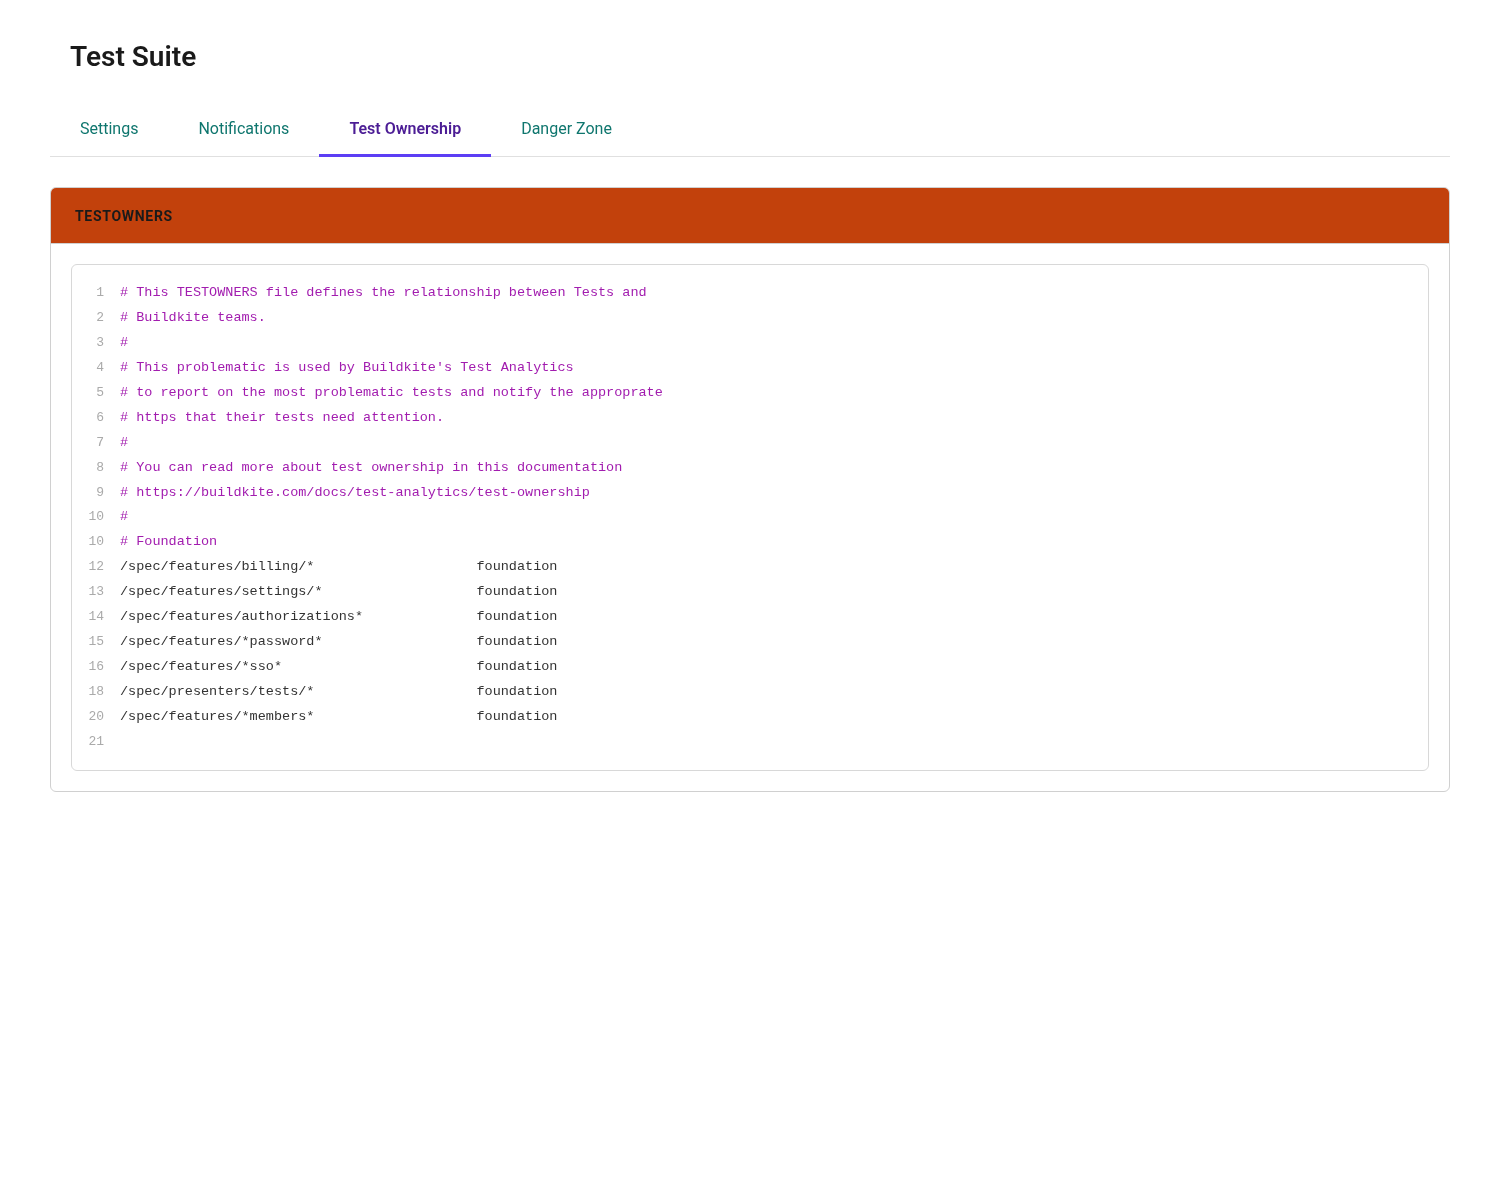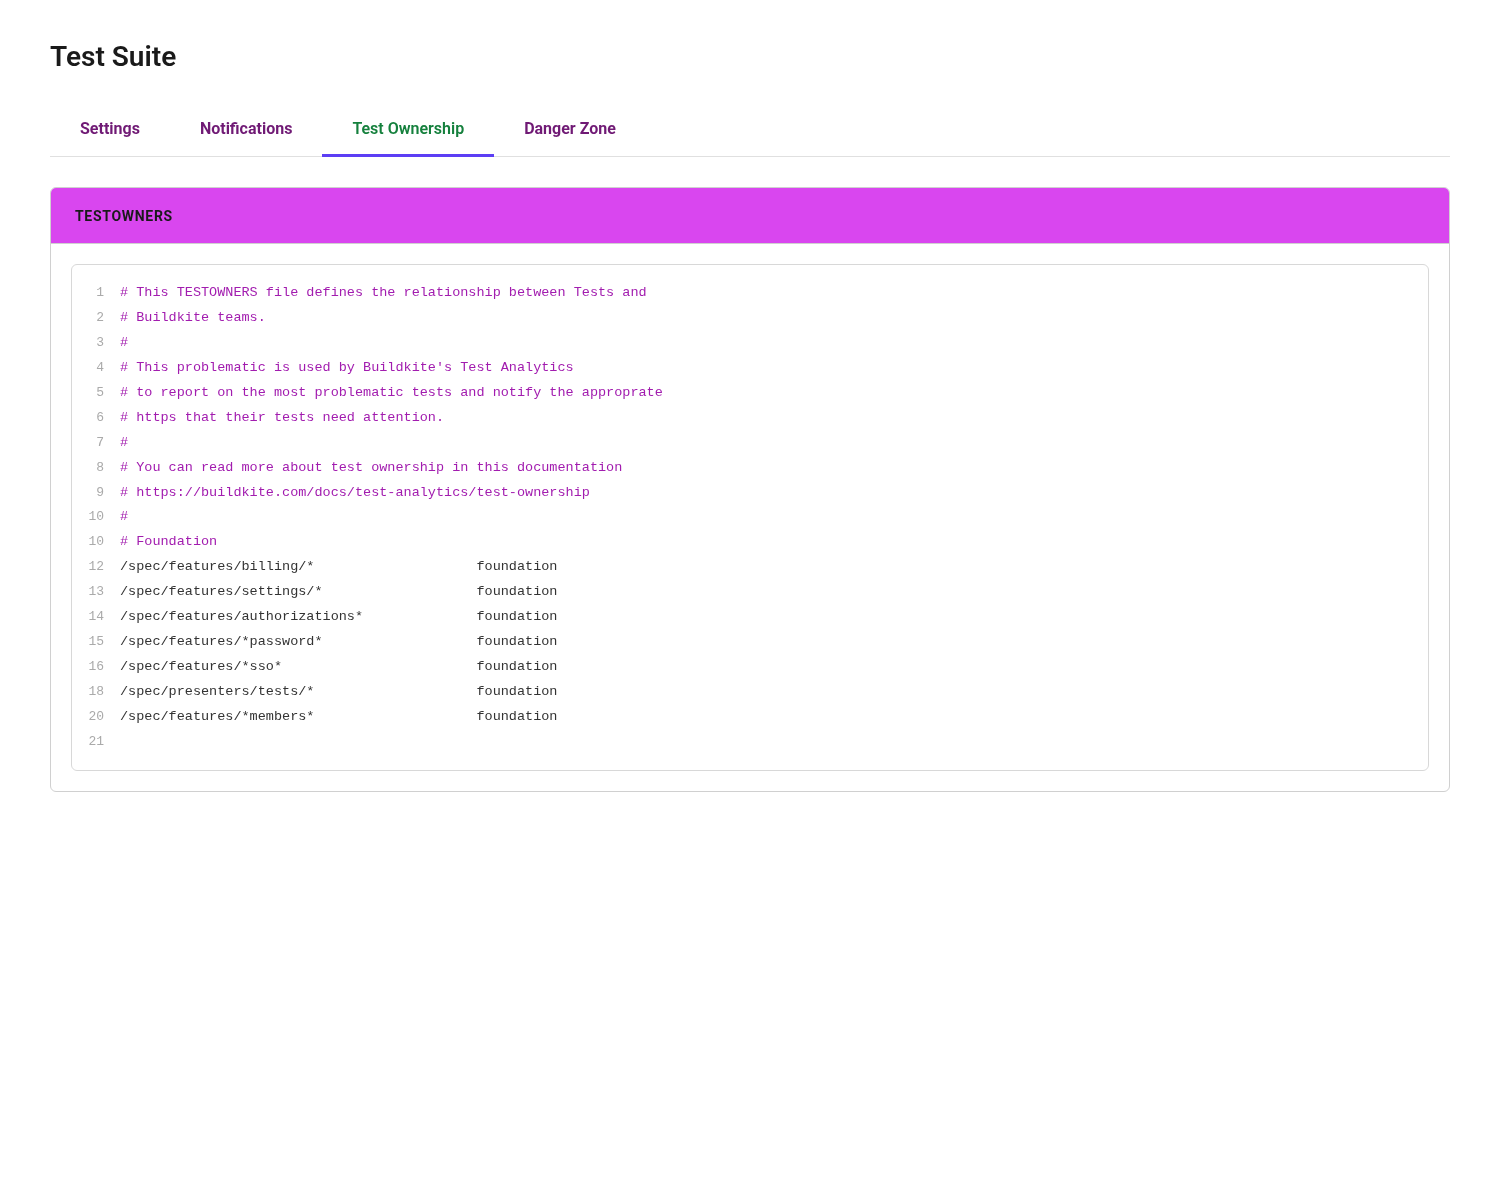--- a/index.html
+++ b/index.html
@@ -13,64 +13,65 @@
       background: #ffffff;
       color: #333;
       padding: 40px 50px;
     }
 
     .page-title {
       font-size: 28px;
       font-weight: 600;
       color: #1a1a1a;
       margin-bottom: 30px;
+      margin-left: 20px;
     }
 
     .tabs-container {
       border-bottom: 1px solid #e0e0e0;
       margin-bottom: 0;
     }
 
     .tabs {
       display: flex;
       gap: 0;
     }
 
     .tab {
       padding: 16px 30px;
       font-size: 16px;
-      font-weight: 700;
-      color: #701a75;
+      font-weight: 400;
+      color: #0f766e;
       cursor: pointer;
       position: relative;
       border-bottom: 3px solid transparent;
       margin-bottom: -1px;
       user-select: none;
     }
 
     .tab.active {
-      color: #15803d;
+      color: #4c1d95;
       font-weight: 600;
       border-bottom: 3px solid #5c3ef4;
     }
 
     .content-area {
       padding: 30px 0;
     }
 
     .card {
       border: 1px solid #d0d0d0;
       border-radius: 6px;
       overflow: hidden;
     }
 
     .card-header {
       padding: 18px 24px;
       border-bottom: 1px solid #d0d0d0;
-      background: #d946ef;
+      background: #c2410c;
     }
 
     .card-header-title {
       font-size: 14px;
       font-weight: 700;
       color: #1a1a1a;
       letter-spacing: 0.05em;
     }
 
     .code-block-container {

